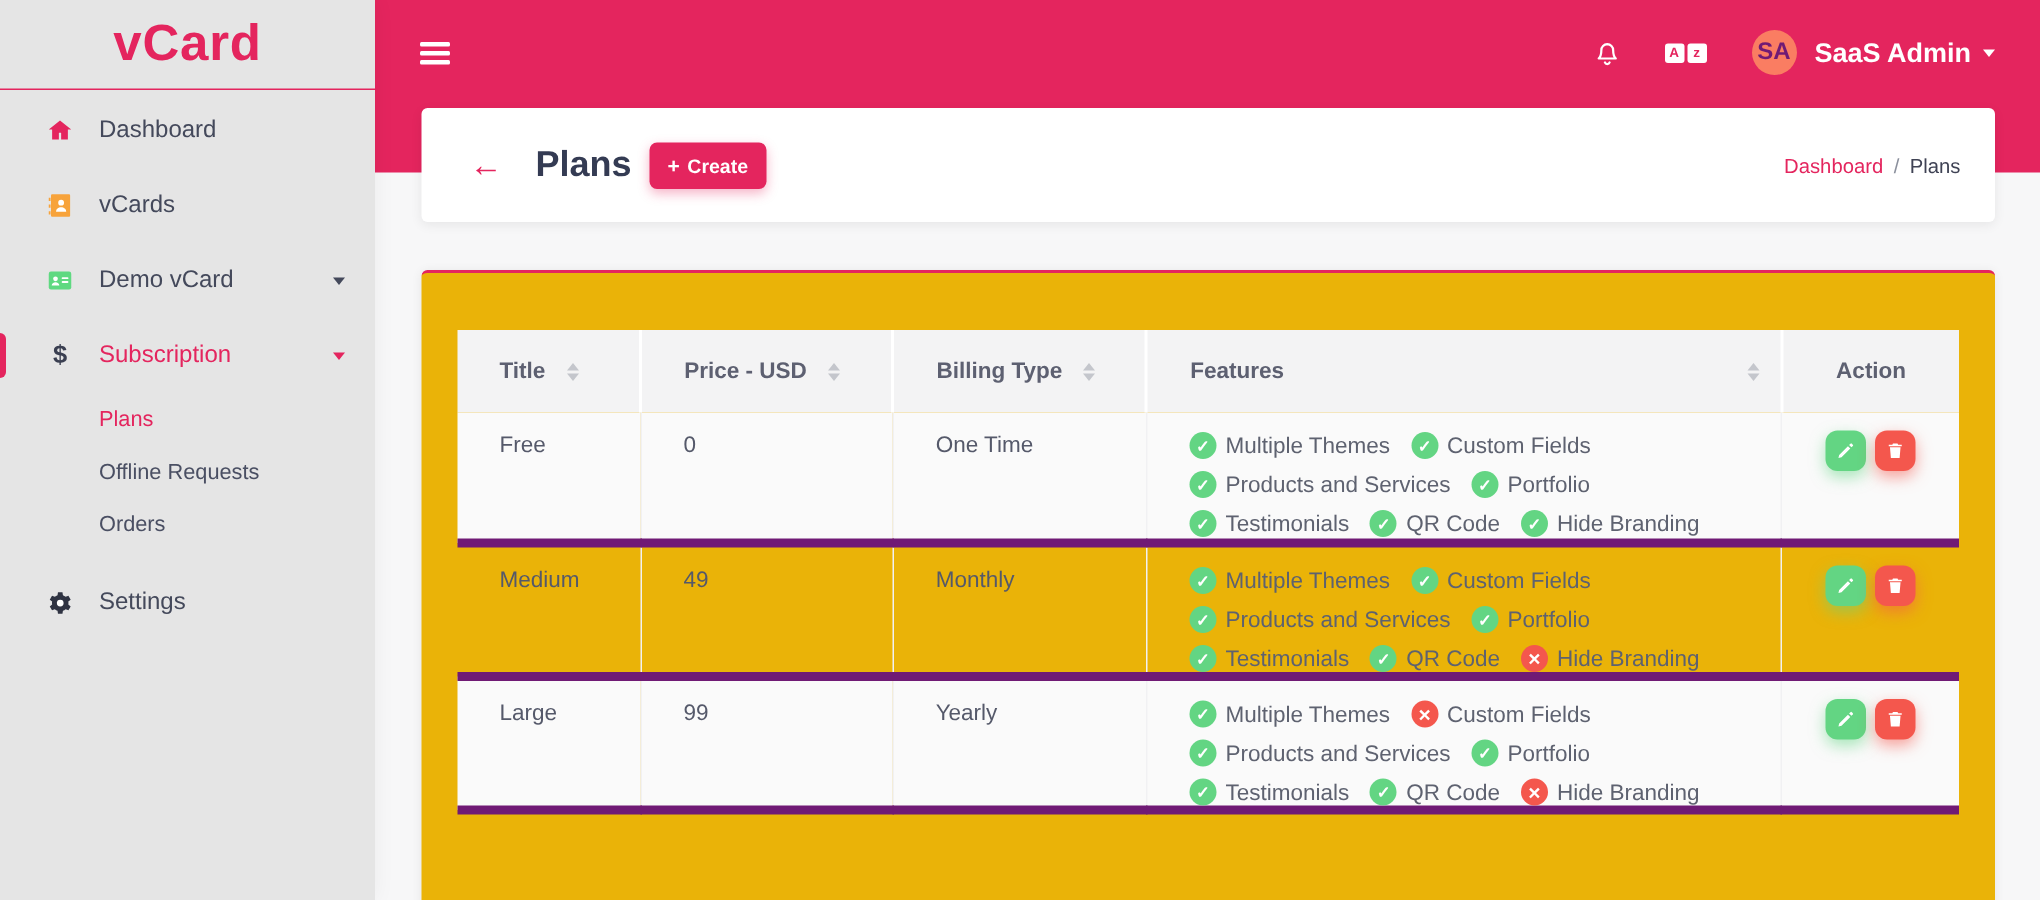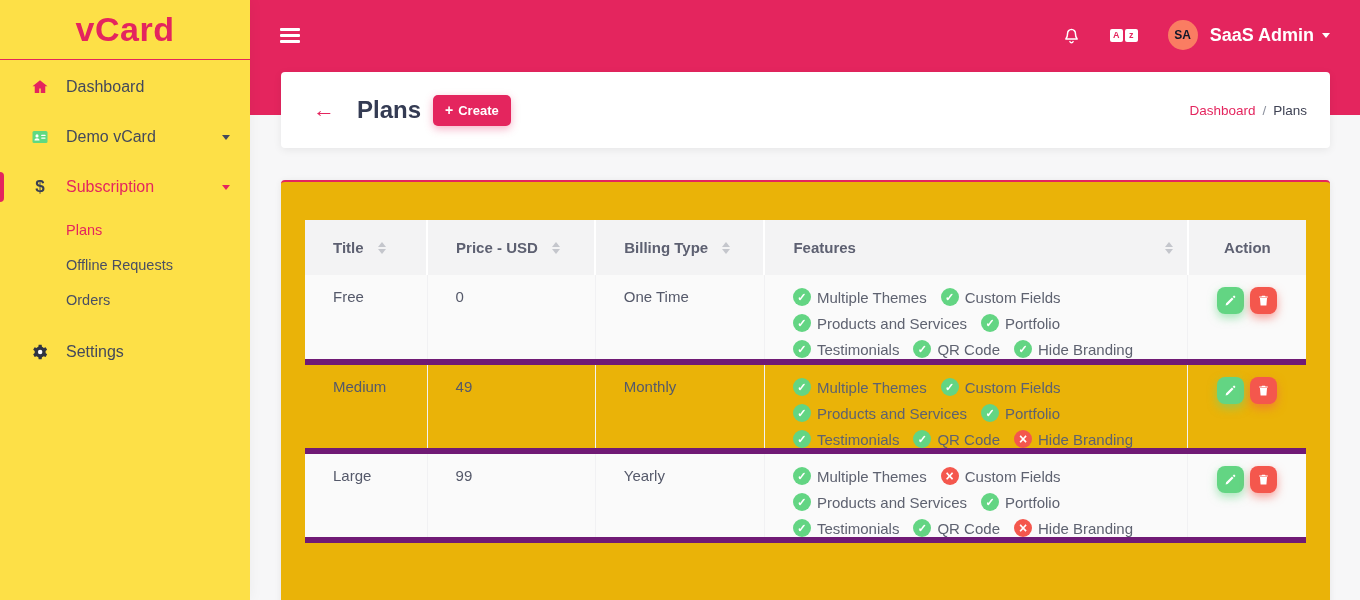--- a/index.html
+++ b/index.html
@@ -3,21 +3,21 @@
 <meta charset="utf-8">
 <style>
   :root{
     --primary:#e4255e; --green:#63d583; --red:#f4574d; --avatar:#fa7d62;
   }
   *{margin:0;padding:0;box-sizing:border-box;}
   html,body{width:1360px;height:600px;overflow:hidden;}
   body{font-family:"Liberation Sans",sans-serif;background:#f7f7f8;position:relative;}
 
   
-  .sidebar{position:absolute;left:0;top:0;width:250px;height:600px;background:#fde047;z-index:10;box-shadow:0 0 14px rgba(0,0,0,.05);}
+  .sidebar{position:absolute;left:0;top:0;width:250px;height:600px;background:#e5e5e5;z-index:10;box-shadow:0 0 14px rgba(0,0,0,.05);}
   .logo-wrap{height:60px;display:flex;align-items:center;justify-content:center;border-bottom:1px solid var(--primary);cursor:pointer;}
   .logo-text{color:var(--primary);font-size:34px;font-weight:700;letter-spacing:.5px;}
   #sidebar-nav{padding-top:2px;}
   .s-item{display:flex;align-items:center;height:50px;padding:0 20px 0 30px;position:relative;cursor:pointer;}
   .s-icon{width:20px;margin-right:16px;display:flex;justify-content:center;align-items:center;}
   .s-icon svg{width:18px;height:18px;display:block;}
   .dollar-glyph{font-size:17px;font-weight:700;}
   .s-label{font-size:16px;color:#44495b;}
   .s-item.active .s-label{color:var(--primary);}
   .caret{margin-left:auto;width:0;height:0;border-left:4.5px solid transparent;border-right:4.5px solid transparent;border-top:5px solid #44495b;}
@@ -31,21 +31,21 @@
   
   .pink-band{position:absolute;left:250px;top:0;width:1110px;height:115px;background:var(--primary);z-index:1;}
   .navbar{position:absolute;left:250px;top:0;width:1110px;height:70px;display:flex;align-items:center;padding:0 30px;z-index:3;}
   .hamburger{width:20px;display:flex;flex-direction:column;gap:3px;cursor:pointer;}
   .hamburger i{height:3px;background:#fff;border-radius:1px;}
   .nav-right{margin-left:auto;display:flex;align-items:center;}
   .bell{margin-right:28px;cursor:pointer;display:flex;}
   .bell svg{width:21px;height:21px;}
   .lang{display:flex;gap:2px;margin-right:30px;cursor:pointer;}
   .lang b{width:13px;height:13px;background:#fff;color:var(--primary);font-size:9px;font-weight:700;display:flex;align-items:center;justify-content:center;border-radius:2px;}
-  .avatar{width:30px;height:30px;border-radius:50%;background:var(--avatar);color:#0f172a;font-size:12px;font-weight:700;display:flex;align-items:center;justify-content:center;margin-right:12px;cursor:pointer;}
+  .avatar{width:30px;height:30px;border-radius:50%;background:var(--avatar);color:#701a75;font-size:16px;font-weight:700;display:flex;align-items:center;justify-content:center;margin-right:12px;cursor:pointer;}
   .user-name{color:#fff;font-size:18px;font-weight:700;margin-right:8px;cursor:pointer;}
   .nav-caret{width:0;height:0;border-left:4.5px solid transparent;border-right:4.5px solid transparent;border-top:5px solid #fff;cursor:pointer;}
 
   
   .header-card{position:absolute;left:281px;top:72px;width:1049px;height:76px;background:#fff;border-radius:4px;box-shadow:0 2px 8px rgba(0,0,0,.07);z-index:4;display:flex;align-items:center;padding:0 23px 0 32px;}
   .back-arrow{color:var(--primary);font-size:22px;font-weight:700;margin-right:22px;cursor:pointer;line-height:1;}
   .page-title{font-size:24px;font-weight:700;color:#343b53;margin-right:12px;}
   .create-btn{background:var(--primary);color:#fff;border:none;border-radius:5px;font-family:inherit;font-size:13px;font-weight:700;padding:8px 12px;display:flex;align-items:center;gap:5px;cursor:pointer;box-shadow:0 3px 8px rgba(228,37,94,.35);}
   .create-btn .plus{font-size:14px;line-height:1;}
   .breadcrumb{margin-left:auto;font-size:13.5px;display:flex;align-items:center;}
@@ -92,20 +92,30 @@
   <nav id="sidebar-nav">
       <div class="s-item">
         <span class="s-icon" style="color: rgb(228, 37, 94);">
           <svg viewBox="0 0 24 24" fill="currentColor">
             <path d="M12 3 2 11h3v9h6v-6h2v6h6v-9h3z"></path>
           </svg>
         </span>
         <span class="s-label">Dashboard</span>
       </div>
       <div class="s-item">
+        <span class="s-icon" style="color: rgb(247, 163, 59);">
+          <svg viewBox="0 0 24 24" fill="currentColor">
+            <path d="M5 2h15a1 1 0 0 1 1 1v18a1 1 0 0 1-1 1H5a1 1 0 0 1-1-1V3a1 1 0 0 1 1-1zM2 5h1.6v3H2V5zm0 6h1.6v3H2v-3zm0 6h1.6v3H2v-3z"></path>
+            <circle cx="13" cy="9.5" r="2.6" fill="#fff"></circle>
+            <path d="M8.5 17.5c0-2.4 2-3.9 4.5-3.9s4.5 1.5 4.5 3.9z" fill="#fff"></path>
+          </svg>
+        </span>
+        <span class="s-label">vCards</span>
+      </div>
+      <div class="s-item">
         <span class="s-icon" style="color: rgb(95, 217, 129);">
           <svg viewBox="0 0 24 24" fill="currentColor">
             <rect x="2" y="4" width="20" height="16" rx="2"></rect>
             <circle cx="8" cy="10.5" r="2.1" fill="#fff"></circle>
             <path d="M4.6 16.5c0-1.9 1.6-3 3.4-3s3.4 1.1 3.4 3z" fill="#fff"></path>
             <rect x="13.5" y="9" width="6" height="1.7" rx=".8" fill="#fff"></rect>
             <rect x="13.5" y="12.5" width="6" height="1.7" rx=".8" fill="#fff"></rect>
           </svg>
         </span>
         <span class="s-label">Demo vCard</span>

